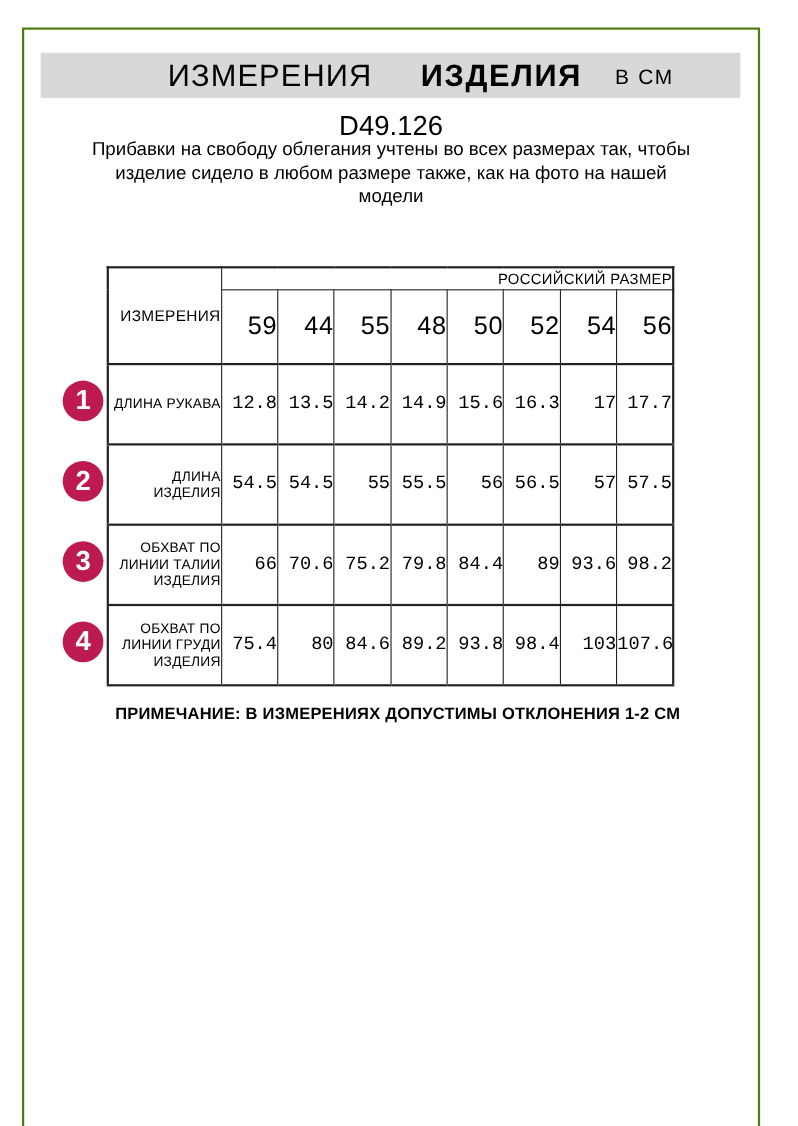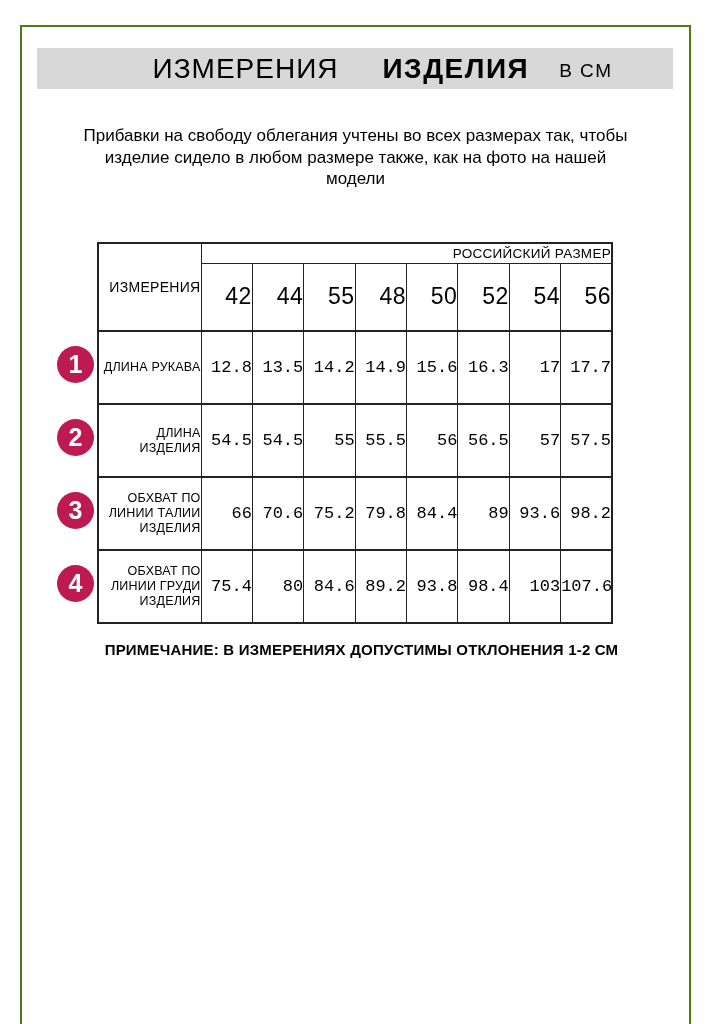--- a/index.html
+++ b/index.html
@@ -65,20 +65,21 @@
 <body>
 
 <div class="sheet">
 
   <div class="title-bar" style="background: rgb(216, 216, 216);">
     <span class="title-main">ИЗМЕРЕНИЯ</span>
     <span class="title-strong">ИЗДЕЛИЯ</span>
     <span class="title-units">В СМ</span>
   </div>
 
+  <div class="product-code">D49.126</div>
 
   <div class="description">Прибавки на свободу облегания учтены во всех размерах так, чтобы изделие сидело в любом размере также, как на фото на нашей модели</div>
 
   <div class="table-wrap">
     <table class="size-table">
       <colgroup>
         <col style="width:103px">
         <col>
           <col>
           <col>
@@ -87,21 +88,21 @@
           <col>
           <col>
           <col>
       </colgroup>
       <tbody>
           <tr>
         <th class="measure-head" rowspan="2">ИЗМЕРЕНИЯ</th>
         <th class="group-cell" colspan="8">РОССИЙСКИЙ РАЗМЕР</th>
       </tr>
       <tr>
-        <th class="size-cell">42</th>
+        <th class="size-cell">59</th>
         <th class="size-cell">44</th>
         <th class="size-cell">55</th>
         <th class="size-cell">48</th>
         <th class="size-cell">50</th>
         <th class="size-cell">52</th>
         <th class="size-cell">54</th>
         <th class="size-cell">56</th>
       </tr>
 
       <tr class="data-row">

